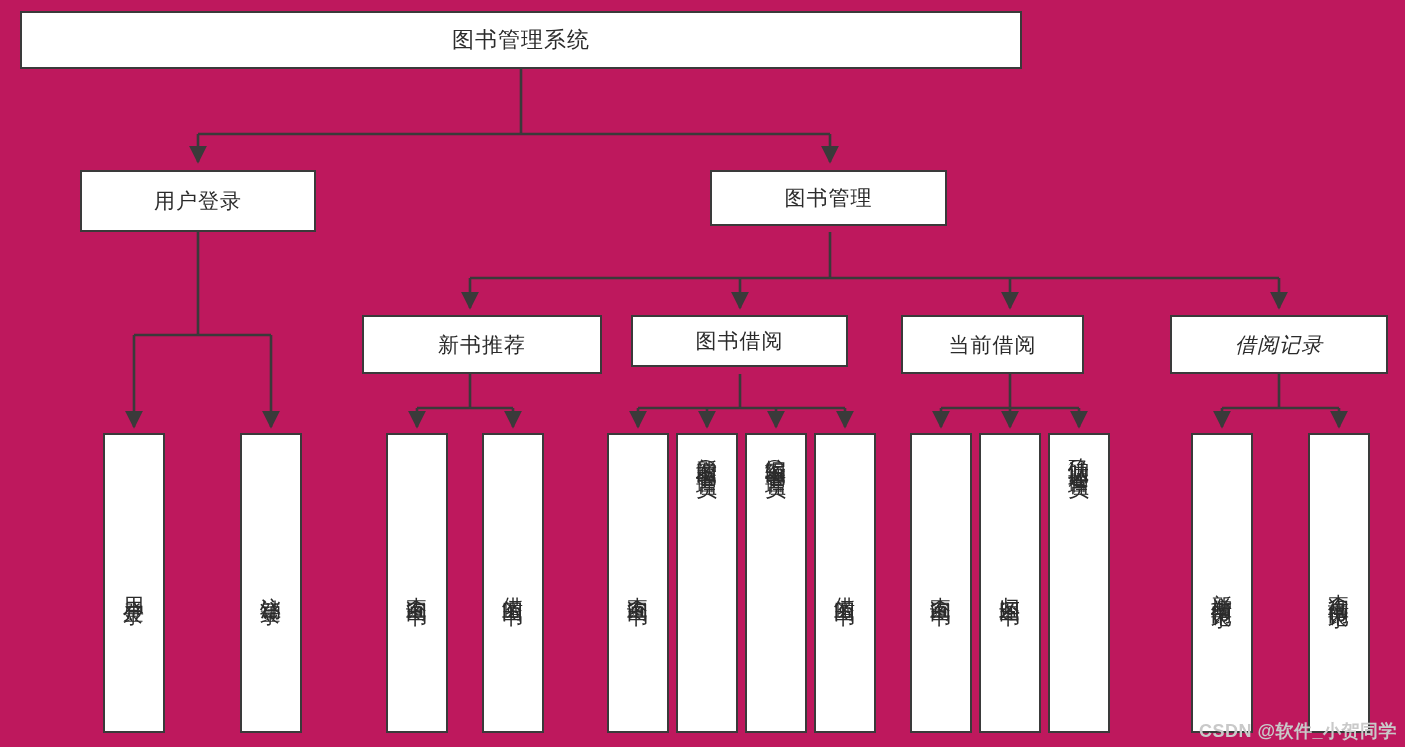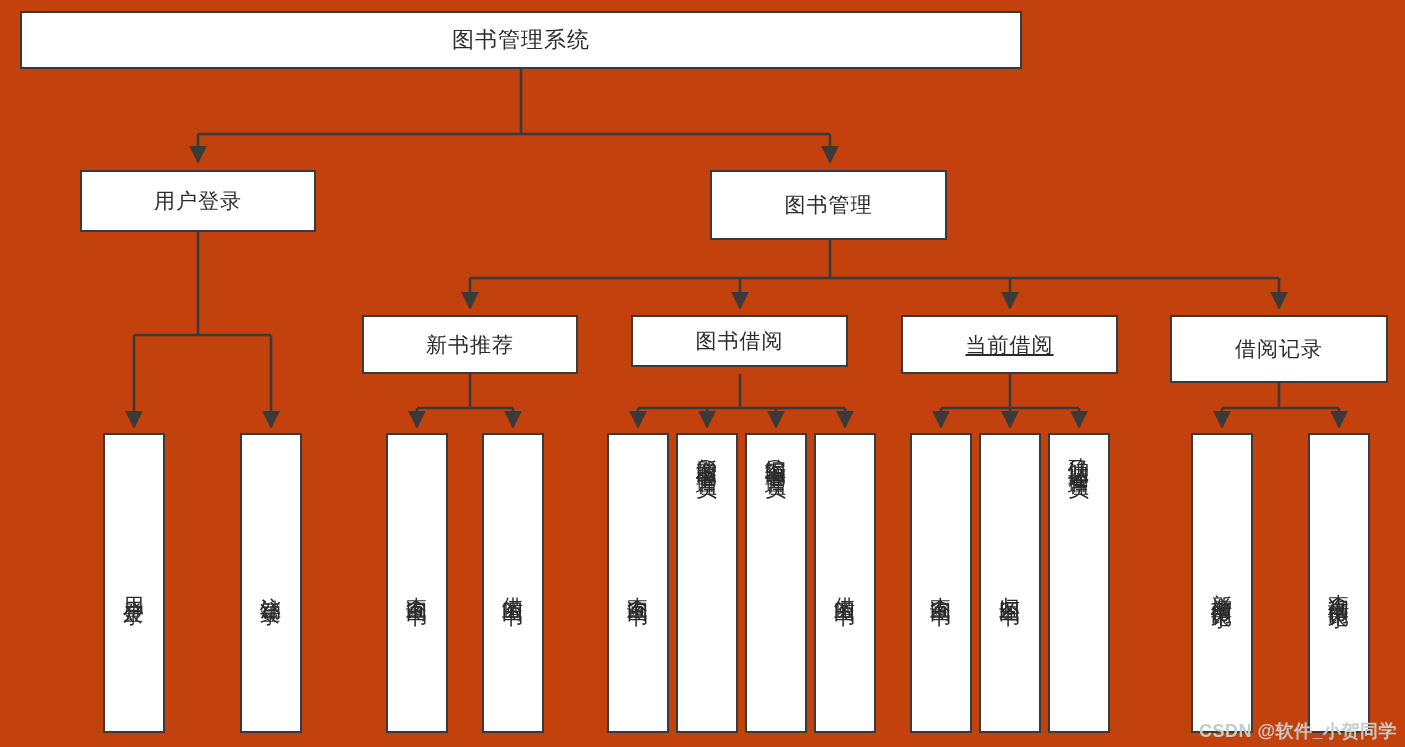--- a/index.html
+++ b/index.html
@@ -1,17 +1,17 @@
 <!DOCTYPE html>
 <html><head>
 <meta charset="utf-8">
 <style>
   html,body{margin:0;padding:0;background:#ffffff;}
   body{width:1405px;height:747px;font-family:"Liberation Sans","DejaVu Sans",sans-serif;}
-  #canvas{position:relative;width:1405px;height:747px;overflow:hidden;background:#c2410c;}
+  #canvas{position:relative;width:1405px;height:747px;overflow:hidden;background:#be185d;}
 
   .node{
     position:absolute;
     box-sizing:border-box;
     border:2.5px solid #3a3a3a;
     background:#ffffff;
     display:flex;
     align-items:center;
     justify-content:center;
     color:#2b2b2b;
@@ -101,34 +101,34 @@
     </g>
   </svg>
 
   <div class="node root" style="left:20px;top:11px;width:1002px;height:58px;">
     <span>图书管理系统</span>
   </div>
 
   <div class="node h" style="left:80px;top:170px;width:236px;height:62px;">
     <span>用户登录</span>
   </div>
-  <div class="node h" style="left:710px;top:170px;width:237px;height:70px;">
+  <div class="node h" style="left:710px;top:170px;width:237px;height:56px;">
     <span>图书管理</span>
   </div>
 
-  <div class="node h" style="left:362px;top:315px;width:216px;height:59px;">
+  <div class="node h" style="left:362px;top:315px;width:240px;height:59px;">
     <span>新书推荐</span>
   </div>
   <div class="node h" style="left:631px;top:315px;width:217px;height:52px;">
     <span>图书借阅</span>
   </div>
-  <div class="node h" style="left:901px;top:315px;width:217px;height:59px;text-decoration:underline;">
+  <div class="node h" style="left:901px;top:315px;width:183px;height:59px;">
     <span>当前借阅</span>
   </div>
-  <div class="node h" style="left:1170px;top:315px;width:218px;height:68px;">
+  <div class="node h" style="left:1170px;top:315px;width:218px;height:59px;font-style:italic;">
     <span>借阅记录</span>
   </div>
 
   <div class="node v mid" style="left:103px;top:433px;width:62px;height:300px;">
     <span>用户登录</span>
   </div>
   <div class="node v mid" style="left:240px;top:433px;width:62px;height:300px;">
     <span>注销登录</span>
   </div>
 

